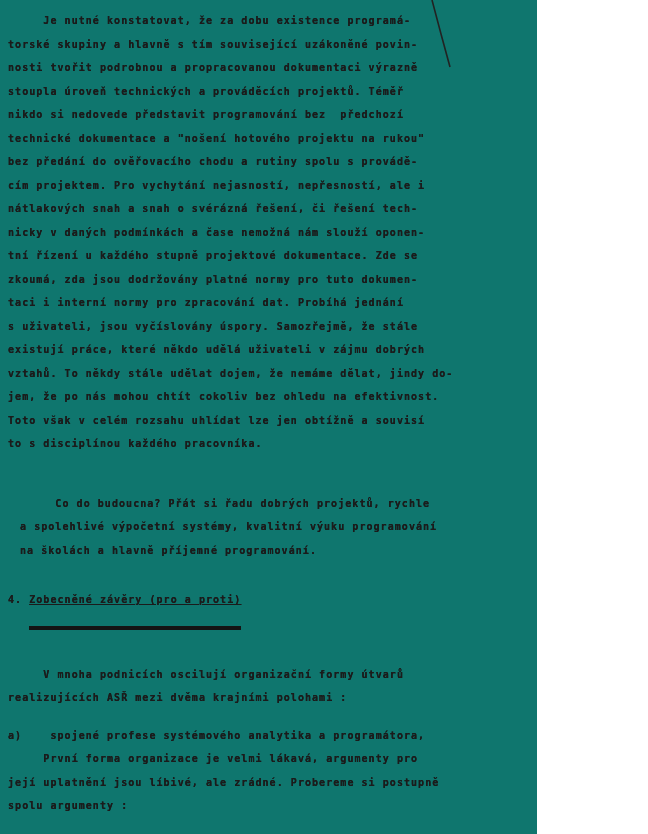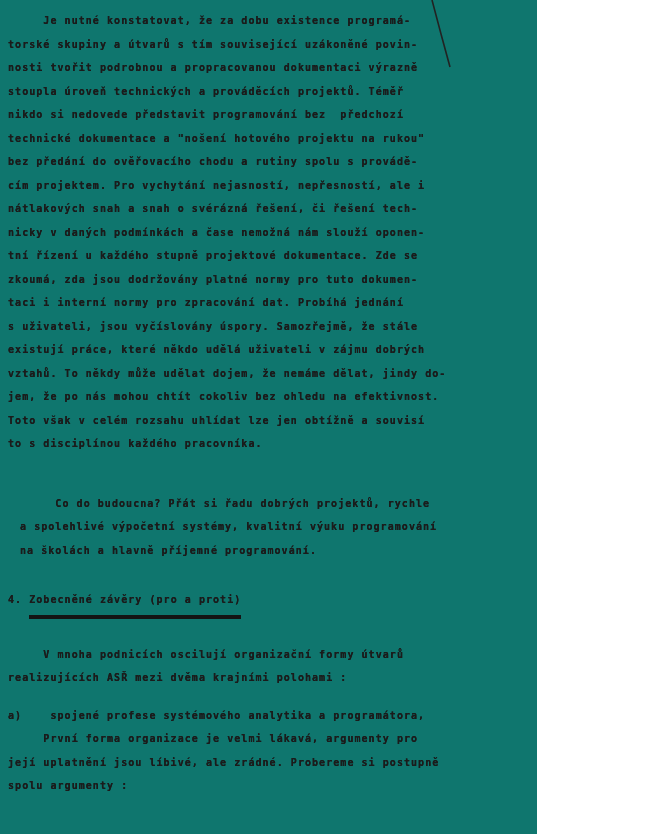--- a/index.html
+++ b/index.html
@@ -20,54 +20,55 @@
     text-shadow: 0 0 0.5px #1b1b1b;
   }
   .para { margin: 0; }
   .line { white-space: pre; }
   .p2 { margin-top: 36px; margin-left: 12px; }
   .heading { margin-top: 26px; display: flex; align-items: baseline; }
   .heading .num { white-space: pre; }
   .heading .title {
     white-space: pre;
     border-bottom: 4px solid #141414;
-    padding-bottom: 3px;
+    padding-bottom: 14px;
+    text-decoration: underline;
   }
-  .p3 { margin-top: 24px; }
+  .p3 { margin-top: 33px; }
   .ablist { margin-top: 14px; }
   .p4 { }
   .pen-stroke {
     position: absolute;
     left: 0; top: 0;
     width: 648px; height: 834px;
     pointer-events: none;
   }
 </style>
 </head>
 <body>
 
 <div class="page">
 
   <div class="para p1">
       <div class="line">     Je nutné konstatovat, že za dobu existence programá-</div>
-      <div class="line">torské skupiny a útvarů s tím související uzákoněné povin-</div>
+      <div class="line">torské skupiny a hlavně s tím související uzákoněné povin-</div>
       <div class="line">nosti tvořit podrobnou a propracovanou dokumentaci výrazně</div>
       <div class="line">stoupla úroveň technických a prováděcích projektů. Téměř</div>
       <div class="line">nikdo si nedovede představit programování bez  předchozí</div>
       <div class="line">technické dokumentace a "nošení hotového projektu na rukou"</div>
       <div class="line">bez předání do ověřovacího chodu a rutiny spolu s provádě-</div>
       <div class="line">cím projektem. Pro vychytání nejasností, nepřesností, ale i</div>
       <div class="line">nátlakových snah a snah o svérázná řešení, či řešení tech-</div>
       <div class="line">nicky v daných podmínkách a čase nemožná nám slouží oponen-</div>
       <div class="line">tní řízení u každého stupně projektové dokumentace. Zde se</div>
       <div class="line">zkoumá, zda jsou dodržovány platné normy pro tuto dokumen-</div>
       <div class="line">taci i interní normy pro zpracování dat. Probíhá jednání</div>
       <div class="line">s uživateli, jsou vyčíslovány úspory. Samozřejmě, že stále</div>
       <div class="line">existují práce, které někdo udělá uživateli v zájmu dobrých</div>
-      <div class="line">vztahů. To někdy může udělat dojem, že nemáme dělat, jindy do-</div>
+      <div class="line">vztahů. To někdy stále udělat dojem, že nemáme dělat, jindy do-</div>
       <div class="line">jem, že po nás mohou chtít cokoliv bez ohledu na efektivnost.</div>
       <div class="line">Toto však v celém rozsahu uhlídat lze jen obtížně a souvisí</div>
       <div class="line">to s disciplínou každého pracovníka.</div>
     </div>
 
   <div class="para p2">
       <div class="line">     Co do budoucna? Přát si řadu dobrých projektů, rychle</div>
       <div class="line">a spolehlivé výpočetní systémy, kvalitní výuku programování</div>
       <div class="line">na školách a hlavně příjemné programování.</div>
     </div>

